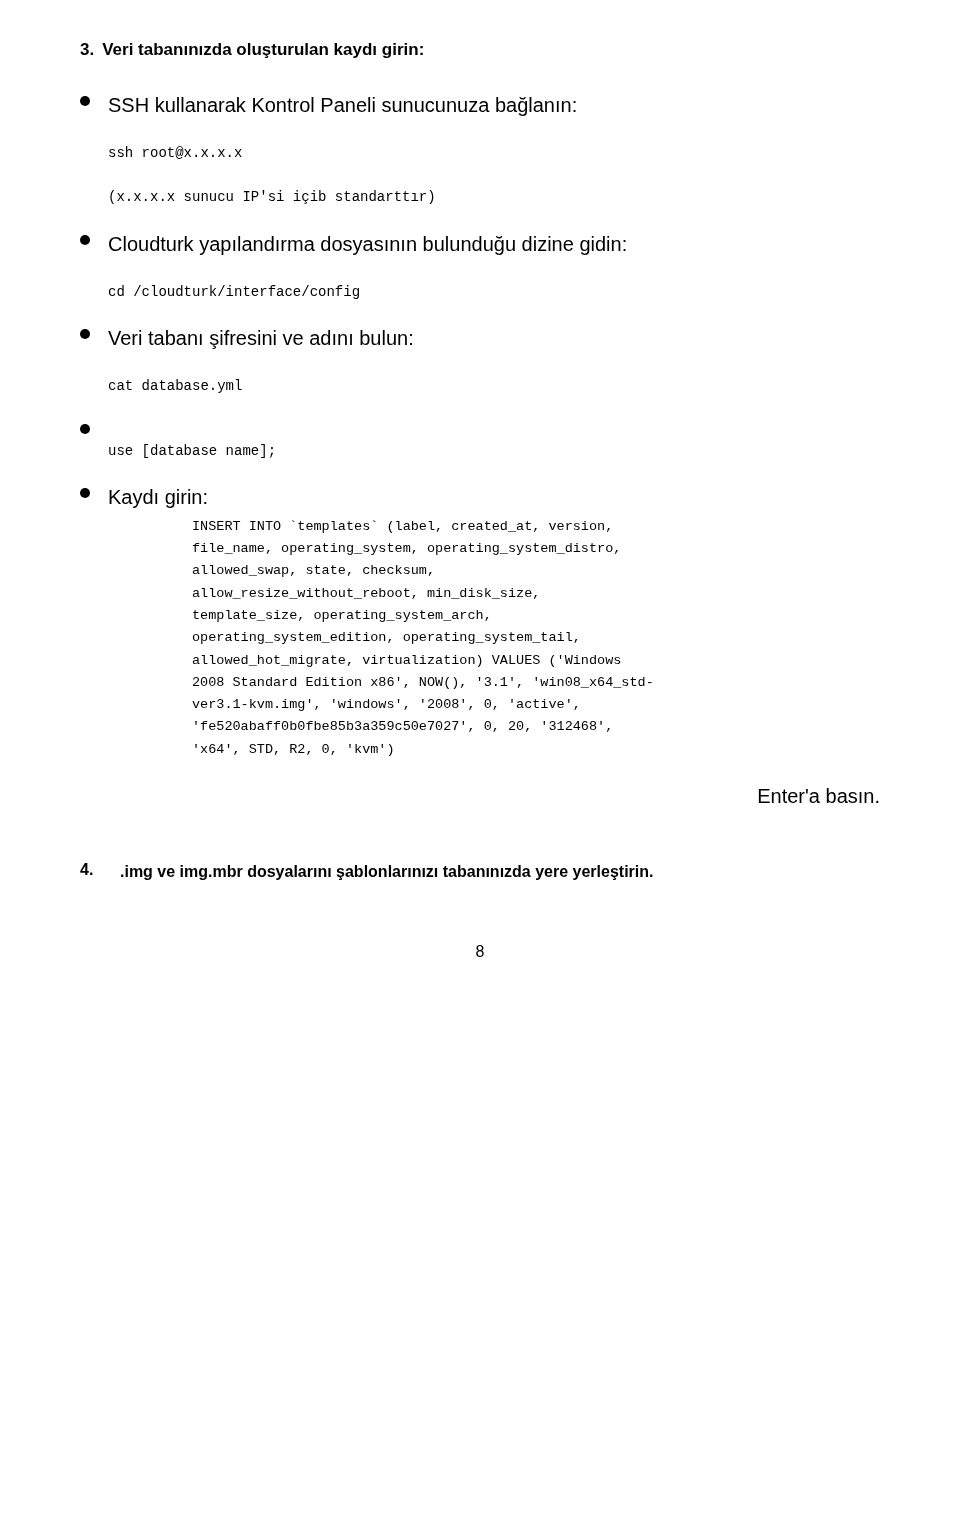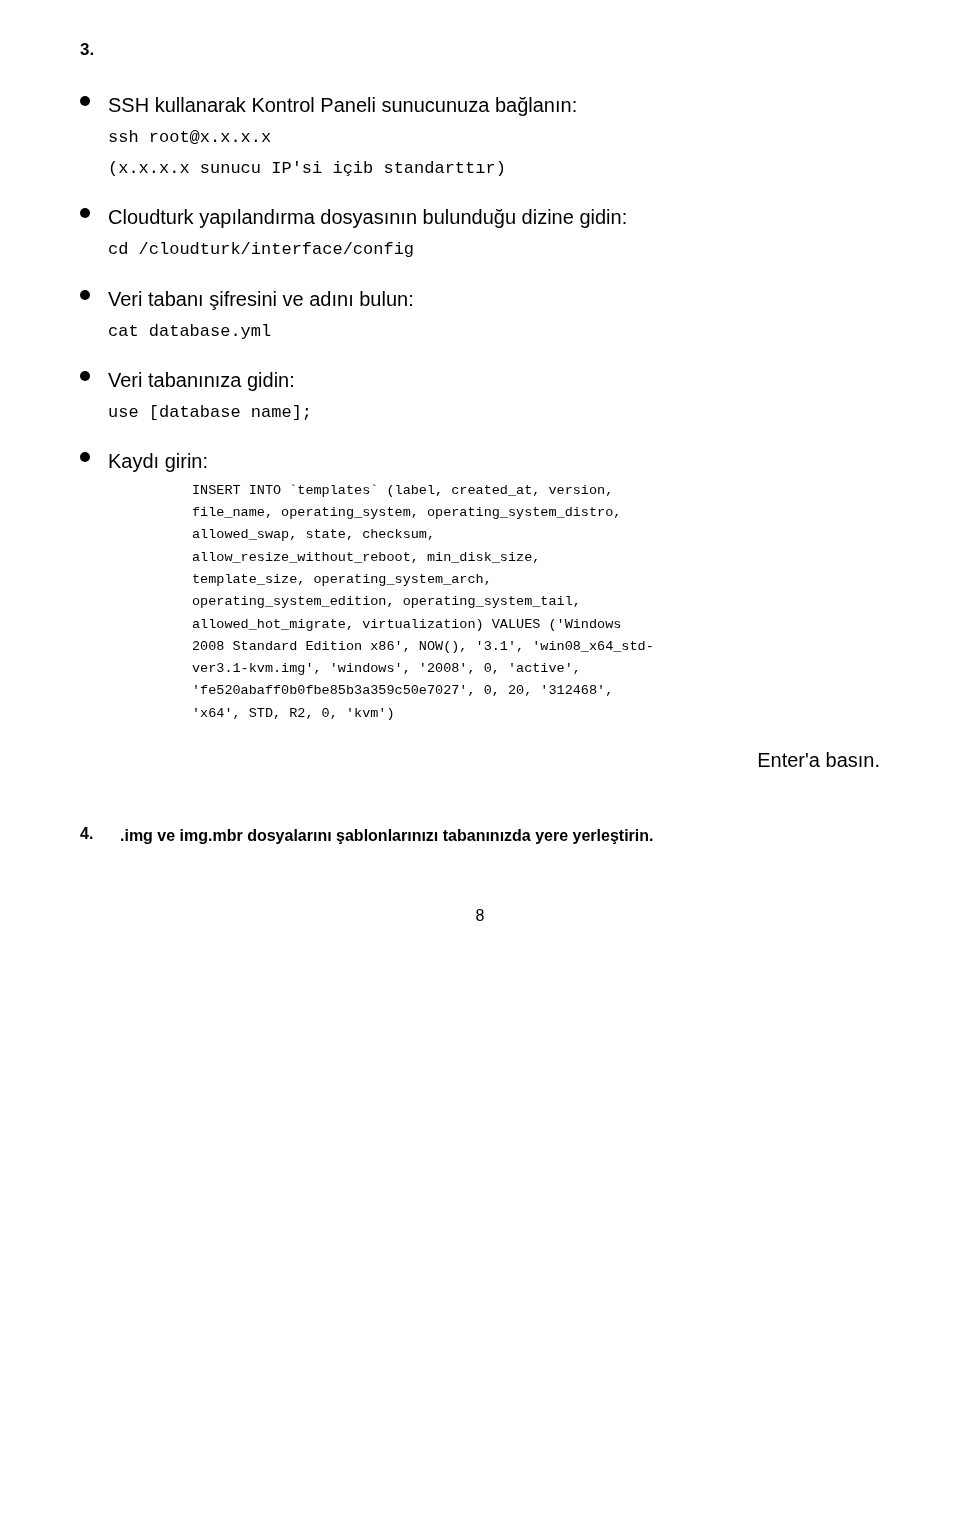--- a/index.html
+++ b/index.html
@@ -47,23 +47,23 @@
     }
 
     .bullet-text {
       font-size: 20px;
       line-height: 1.5;
       margin-bottom: 4px;
     }
 
     .code-block {
       font-family: 'Courier New', Courier, monospace;
-      font-size: 17px;
+      font-size: 14px;
       line-height: 1.6;
-      margin-top: 4px;
+      margin-top: 22px;
       color: #000;
       white-space: pre;
     }
 
     .insert-block {
       font-family: 'Courier New', Courier, monospace;
       font-size: 13.5px;
       line-height: 1.65;
       margin-left: 84px;
       margin-top: 4px;
@@ -106,20 +106,21 @@
       gap: 8px;
     }
   </style>
 </head>
 <body>
 
 <div>
 
   <div class="section-title">
     <span>3.</span>
+    <span>Veri tabanınızda oluşturulan kaydı girin:</span>
   </div>
 
   <ul class="bullet-list">
 
     <li>
       <span class="bullet-dot"></span>
       <div class="bullet-content">
         <div class="bullet-text">SSH kullanarak Kontrol Paneli sunucunuza bağlanın:</div>
         <div class="code-block">ssh root@x.x.x.x</div>
         <div class="code-block">(x.x.x.x sunucu IP'si içib standarttır)</div>
@@ -139,21 +140,20 @@
       <div class="bullet-content">
         <div class="bullet-text">Veri tabanı şifresini ve adını bulun:</div>
         <div class="code-block">cat database.yml</div>
       </div>
     </li>
 
 
     <li>
       <span class="bullet-dot"></span>
       <div class="bullet-content">
-        <div class="bullet-text">Veri tabanınıza gidin:</div>
         <div class="code-block">use [database name];</div>
       </div>
     </li>
 
     <li>
       <span class="bullet-dot"></span>
       <div class="bullet-content">
         <div class="bullet-text">Kaydı girin:</div>
         <div class="insert-block">INSERT INTO `templates` (label, created_at, version,
 file_name, operating_system, operating_system_distro,

